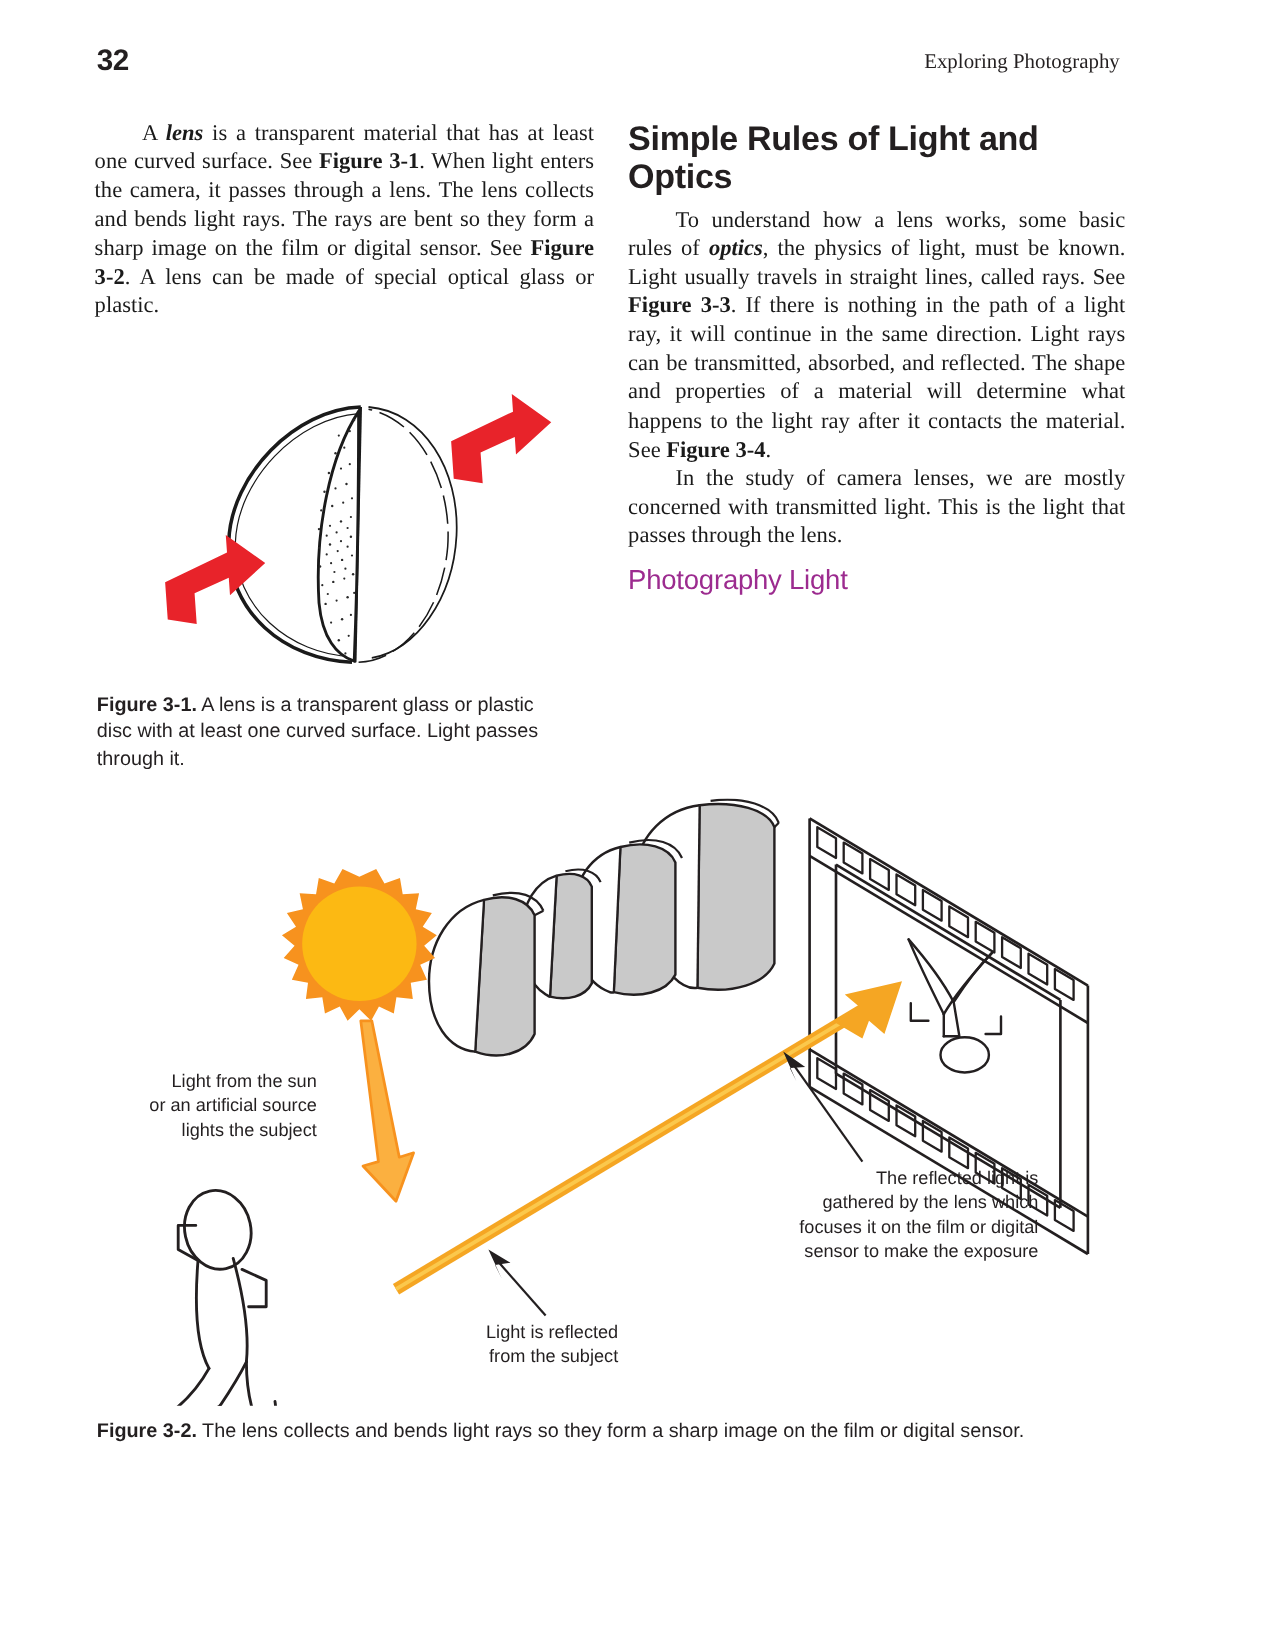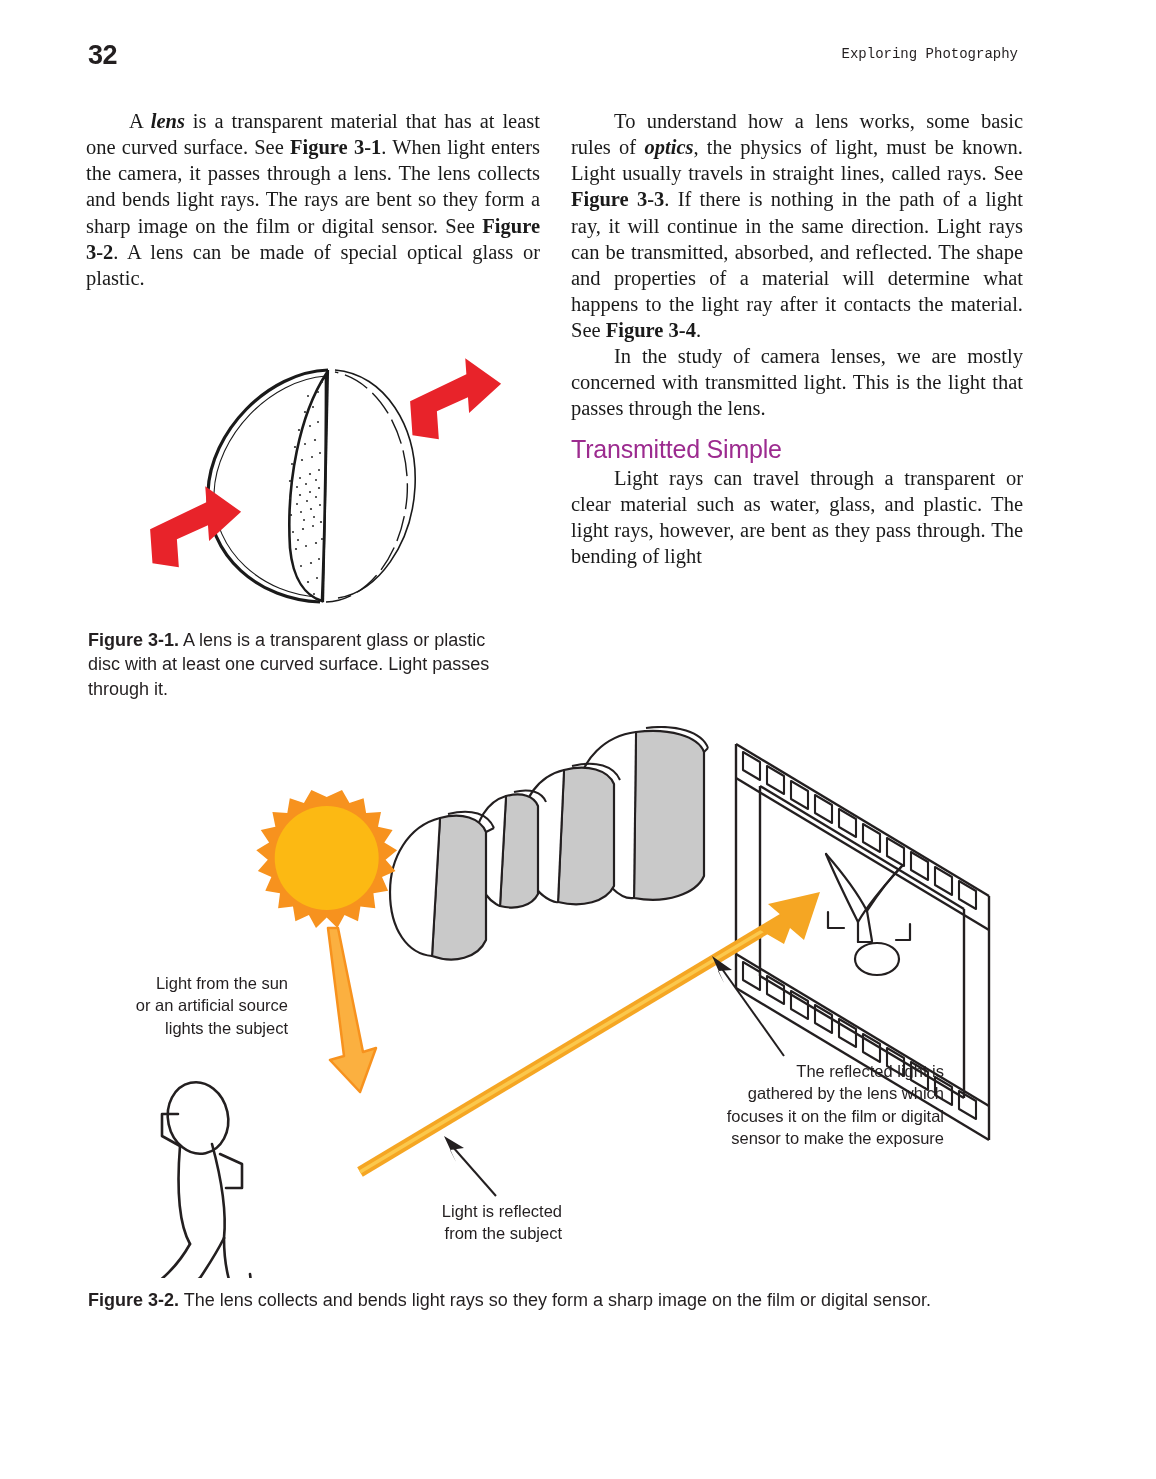--- a/index.html
+++ b/index.html
@@ -31,22 +31,22 @@
     font-family: "Liberation Sans", sans-serif;
     font-weight: bold;
     font-size: 27px;
     color: #231f20;
     letter-spacing: -0.5px;
   }
   #book-title {
     position: absolute;
     right: 0;
     top: 6px;
-    font-family: Liberation Mono, monospace;
-    font-size: 14px;
+    font-family: Liberation Serif, serif;
+    font-size: 19px;
     color: #231f20;
   }
 
   
   #col-left {
     position: absolute;
     left: 86px;
     top: 108px;
     width: 454px;
   }
@@ -149,30 +149,30 @@
   <div id="book-title">Exploring Photography</div>
 </div>
 
 <div id="col-left">
   <p class="body">
     <span>A </span><span class="bi">lens</span><span> is a transparent material that has at least one curved surface. See </span><span class="b">Figure 3-1</span><span>. When light enters the camera, it passes through a lens. The lens collects and bends light rays. The rays are bent so they form a sharp image on the film or digital sensor. See </span><span class="b">Figure 3-2</span><span>. A lens can be made of special optical glass or plastic.</span>
   </p>
 </div>
 
 <div id="col-right">
+  <h1 class="section-head">Simple Rules of Light and Optics</h1>
 
   <p class="body">
     <span>To understand how a lens works, some basic rules of </span><span class="bi">optics</span><span>, the physics of light, must be known. Light usually travels in straight lines, called rays. See </span><span class="b">Figure 3-3</span><span>. If there is nothing in the path of a light ray, it will continue in the same direction. Light rays can be transmitted, absorbed, and reflected. The shape and properties of a material will determine what happens to the light ray after it contacts the material. See </span><span class="b">Figure 3-4</span><span>.</span>
   </p>
 
   <p class="body">In the study of camera lenses, we are mostly concerned with transmitted light. This is the light that passes through the lens.</p>
 
-  <h2 class="sub-head">Transmitted Simple</h2>
-
-  <p class="body">Light rays can travel through a transparent or clear material such as water, glass, and plastic. The light rays, however, are bent as they pass through. The bending of light</p>
+  <h2 class="sub-head">Photography Light</h2>
+
 </div>
 
 <div id="figure-1">
   <svg width="380" height="262" viewBox="0 0 380 262" xmlns="http://www.w3.org/2000/svg">
 
     <g>
       <path d="M205 18 C255 22 288 75 285 135 C282 192 248 240 208 246" fill="none" stroke="#1a1a1a" stroke-width="1.6"></path>
       <path d="M196 250 C236 249 272 205 277 145 C281 88 252 30 205 20" fill="none" stroke="#1a1a1a" stroke-width="1.4" stroke-dasharray="26 7"></path>
     </g>
 

